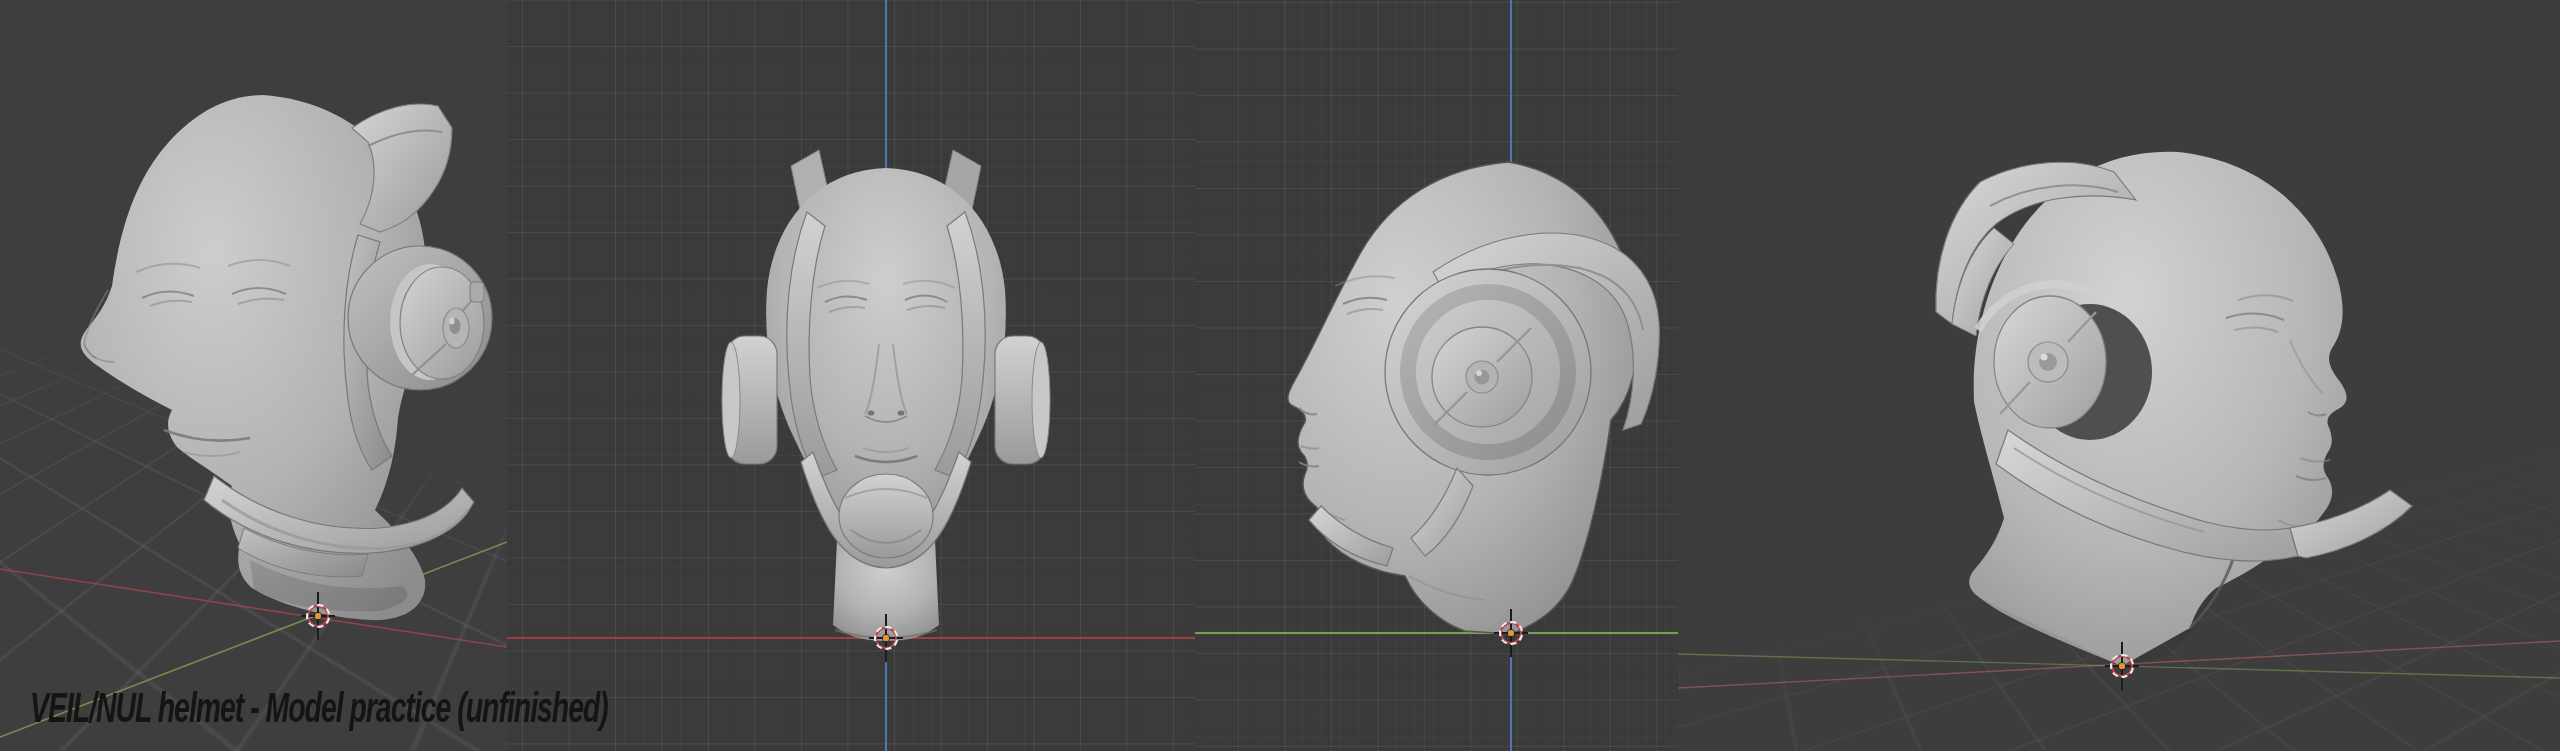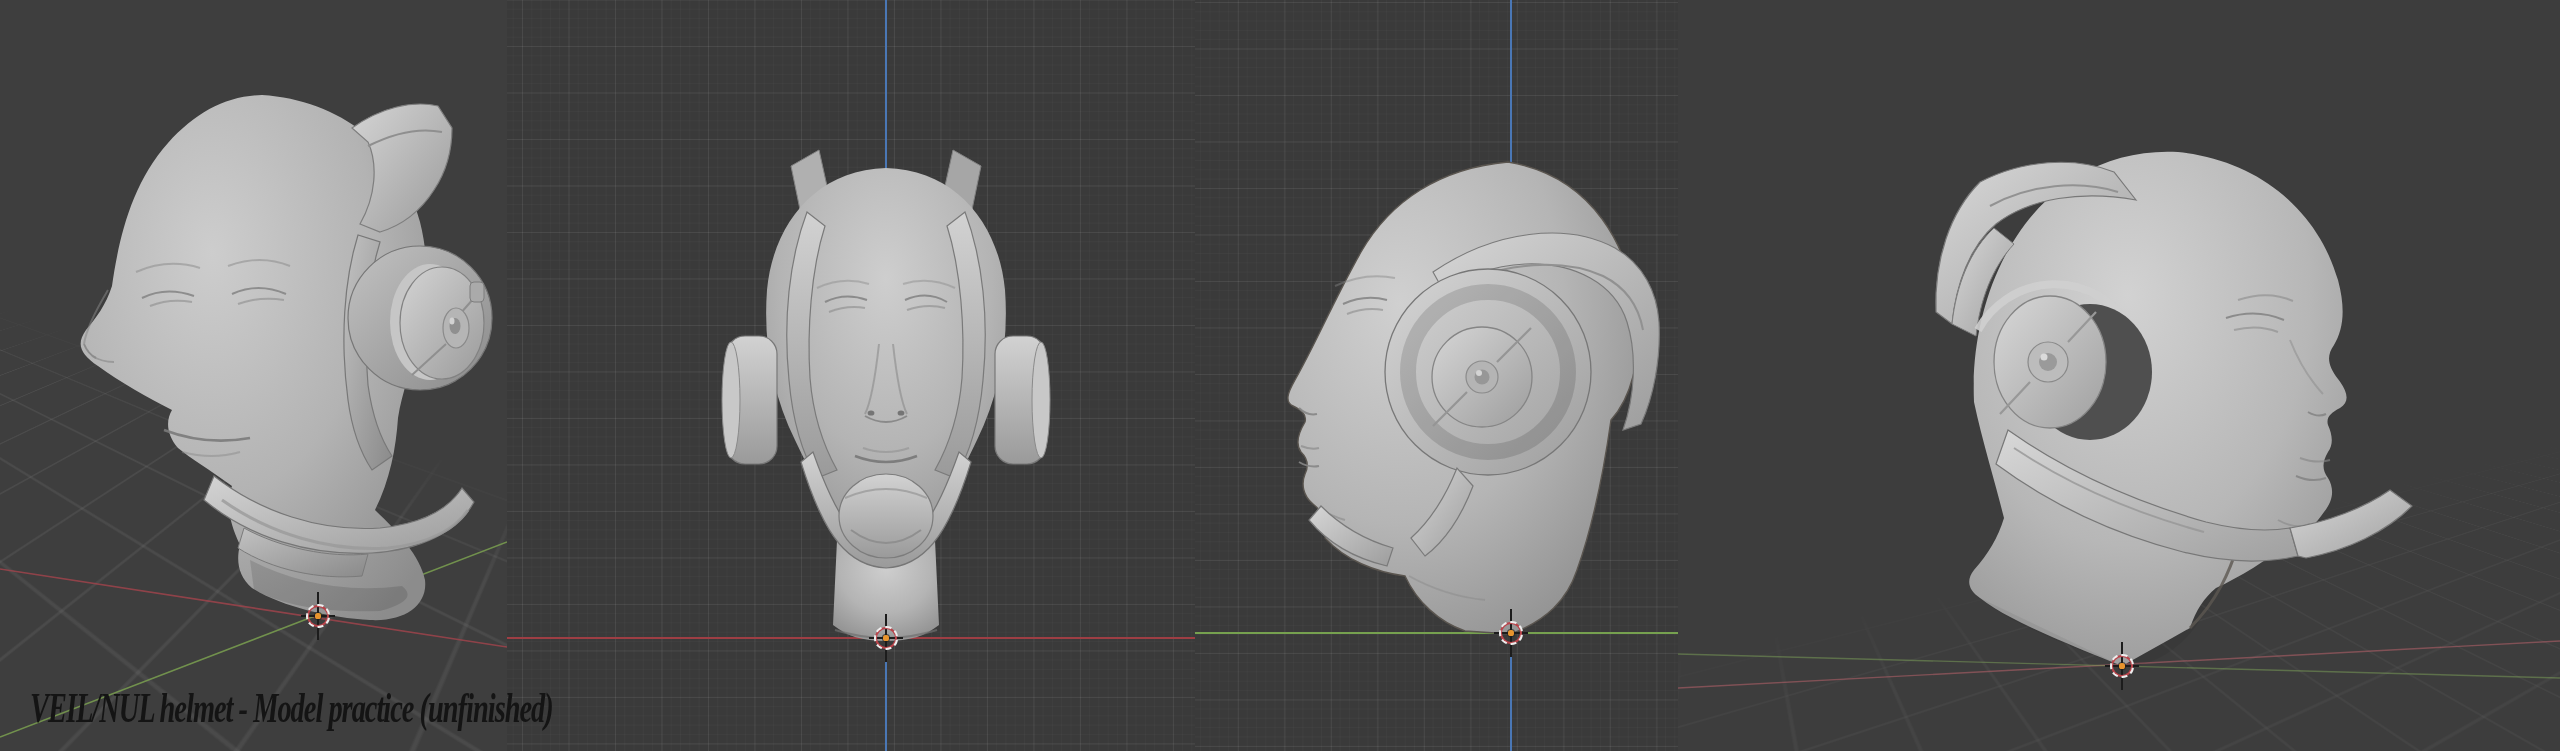--- a/index.html
+++ b/index.html
@@ -1,19 +1,19 @@
 <!DOCTYPE html>
 <html style="--bg: #3d3d3d; --axis-x: #9e3e44; --axis-y: #76a14f; --axis-z: #4a77b5; --cursor-red: #b8434a; --cursor-white: #ededed; --cursor-orange: #e8942d;"><head>
 <meta charset="utf-8">
 <style>
   html,body{margin:0;padding:0;background:#2b2b2b;}
   .stage{
     position:relative;width:2560px;height:751px;overflow:hidden;
     background:var(--bg,#3d3d3d);
-    font-family:Liberation Serif, serif;
+    font-family:Liberation Sans, sans-serif;
   }
   .panel{position:absolute;top:0;height:751px;overflow:hidden;}
   .panel svg{position:absolute;left:0;top:0;}
   .p1{left:0;width:507px;background:#3e3e3e;}
   .p2{left:507px;width:688px;}
   .p3{left:1195px;width:483px;}
   .p4{left:1678px;width:882px;background:#3d3d3d;}
 
   
   .ortho{

